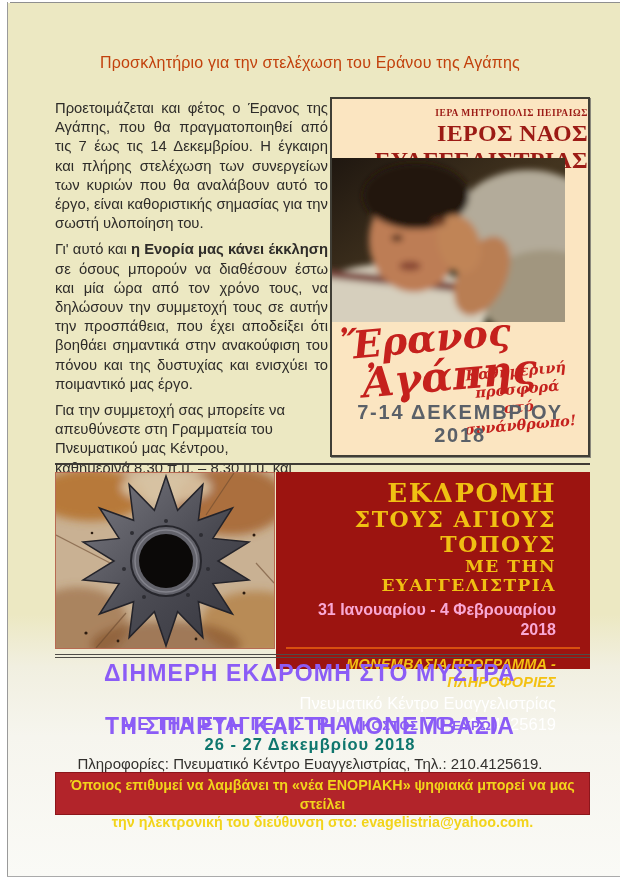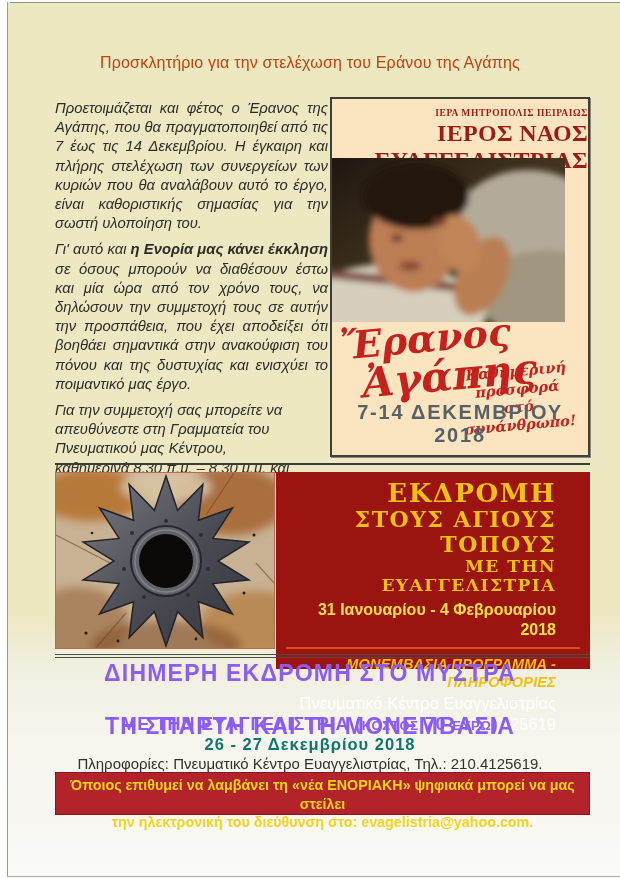--- a/index.html
+++ b/index.html
@@ -21,21 +21,21 @@
   
   .abs{position:absolute;}
 
   .main-title{
     left:0;right:0;top:54px;text-align:center;
     color:#c2410c;font-size:16px;font-weight:normal;letter-spacing:.2px;
   }
 
   
   .article{left:55px;top:99px;width:273px;color:#2e2c29;font-size:14.8px;line-height:19.2px;}
-  .article p{margin:0 0 7px 0;text-align:justify;font-style:italic;}
+  .article p{margin:0 0 7px 0;text-align:justify;}
   .article p.last{width:250px;text-align:left;}
   .article b{font-weight:bold;}
 
   
   .poster{
     left:330px;top:97px;width:260px;height:360px;box-sizing:border-box;
     background:#fbe5c1;border:2px solid #403e36;box-shadow:1px 1px 0 #8a887c;
   }
   .poster-head{padding-top:9px;text-align:right;color:#9c1b15;font-family:Liberation Serif, serif;}
   .poster-head .small{font-size:9.5px;font-weight:bold;letter-spacing:.6px;}
@@ -65,21 +65,21 @@
   
   .star-photo{left:55px;top:472px;width:220px;height:177px;border:1px solid #b86a52;box-sizing:border-box;overflow:hidden;}
   .trip-box{
     left:276px;top:472px;width:314px;height:197px;box-sizing:border-box;
     background:#9c1410;color:#fff;text-align:right;padding:7px 34px 0 10px;
   }
   .byz{font-family:"DejaVu Serif",serif;font-weight:bold;color:#f0c013;letter-spacing:1.5px;}
   .byz.l1{font-size:26px;line-height:28px;}
   .byz.l2{font-size:22px;line-height:25px;}
   .byz.l3{font-size:17px;line-height:19px;}
-  .trip-dates{font-size:16px;font-weight:bold;margin-top:5px;line-height:20px;color:#fde047;}
+  .trip-dates{font-size:16px;font-weight:bold;margin-top:5px;line-height:20px;color:#f9a8d4;}
   .trip-rule{height:2px;background:#d8500f;margin:7px -24px 6px 0;}
   .trip-info-label{color:#f3c112;font-weight:bold;font-style:italic;font-size:14.5px;line-height:18px;letter-spacing:.2px;}
   .trip-venue{font-size:16.5px;line-height:21px;margin-top:2px;color:#ffffff;}
   .trip-phone{font-size:16.5px;line-height:21px;color:#ffffff;}
 
   
   .blue-line{left:0;right:0;text-align:center;color:#8b5cf6;font-weight:bold;}
   .blue-l1{top:660px;font-size:23px;letter-spacing:1.2px;}
   .blue-l2{top:687px;font-size:23px;letter-spacing:1.2px;margin-top:26px;}
   .blue-l3{top:714px;font-size:18px;letter-spacing:.8px;}

